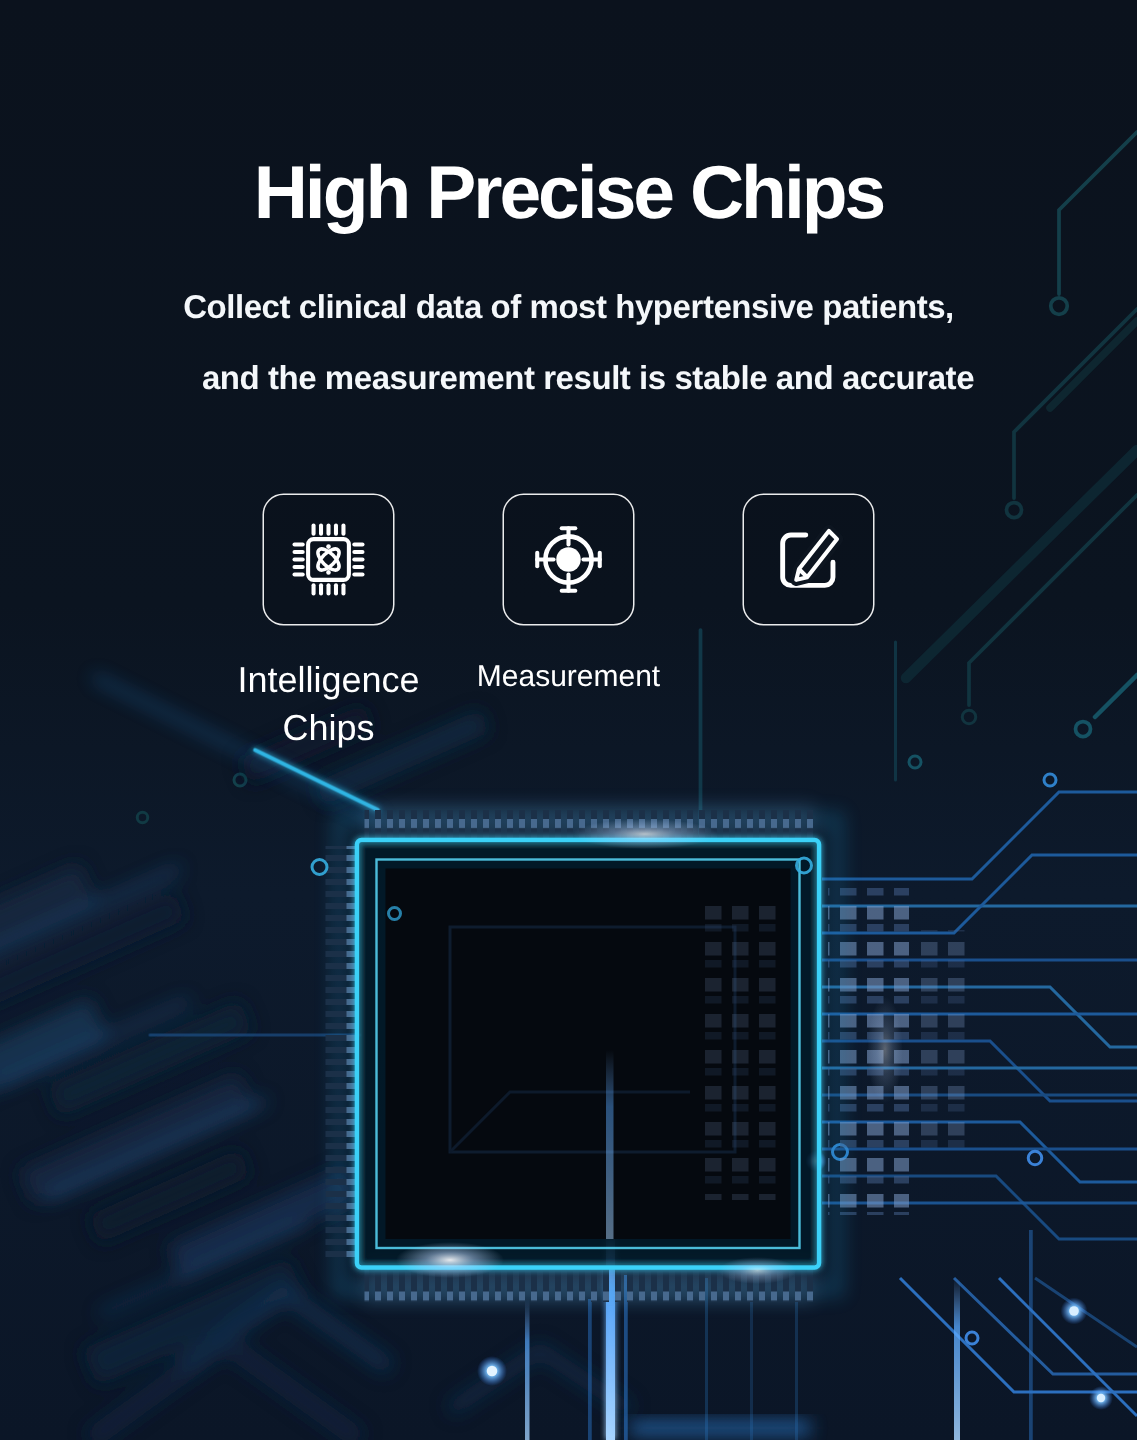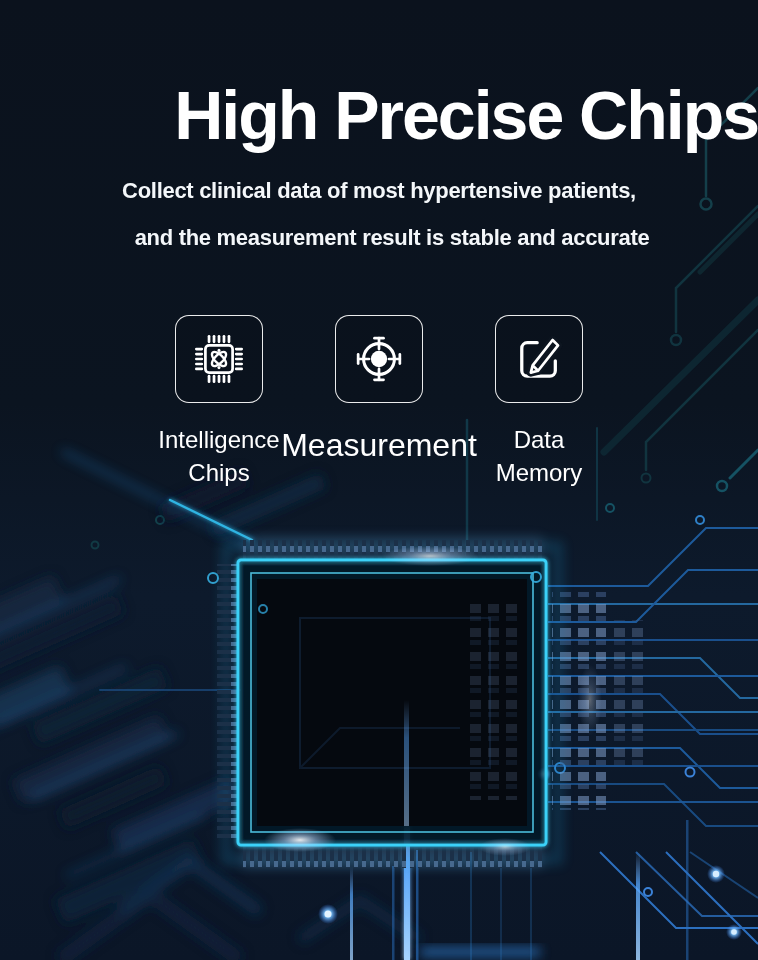--- a/index.html
+++ b/index.html
@@ -4,37 +4,37 @@
 <style>
   html,body{margin:0;padding:0;background:#000;}
   .poster{
     position:relative;width:758px;height:960px;margin:0 auto;overflow:hidden;
     background:linear-gradient(180deg,var(--background-top,#0b121d) 0%,#0b1420 42%,#0d1a2c 62%,var(--background-bottom,#0b1627) 100%);
     font-family:"Liberation Sans", sans-serif;
   }
   .bg{position:absolute;left:0;top:0;z-index:0;}
   .content{position:absolute;inset:0;z-index:1;text-align:center;color:var(--text,#ffffff);}
   .title{
-    margin:0;padding-top:76px;font-size:68px;line-height:1.15;font-weight:700;
-    letter-spacing:-2px;color:var(--text,#ffffff);text-align:right;
+    margin:0;padding-top:100px;font-size:50px;line-height:1.15;font-weight:700;
+    letter-spacing:-2px;color:var(--text,#ffffff);
   }
   .sub{margin:0;font-size:22px;font-weight:700;letter-spacing:-0.3px;color:#f4f7fa;}
-  .sub1{margin-top:24px;}
+  .sub1{margin-top:34px;}
   .sub2{margin-top:21px;padding-left:26px;}
   .features{display:flex;justify-content:center;margin-top:64px;}
   .feature{width:160px;display:flex;flex-direction:column;align-items:center;}
   .icon-box{
     width:88px;height:88px;border:1.6px solid rgba(255,255,255,.92);border-radius:14px;
     display:flex;align-items:center;justify-content:center;box-sizing:border-box;
     background:rgba(6,12,20,.25);
   }
   .icon-box svg{width:58px;height:58px;display:block;}
   .label{margin-top:21px;font-size:24px;font-weight:400;line-height:1.35;color:#fff;}
   .label span{display:block;}
-  .label .big{font-size:32px;}
+  .label .big{font-size:20px;}
 </style>
 </head>
 <body>
 
 <div class="poster">
 
   <svg class="bg" width="758" height="960" viewBox="0 0 758 960" aria-hidden="true">
     <defs>
       <filter id="glow" x="-60%" y="-60%" width="220%" height="220%">
         <feGaussianBlur stdDeviation="2.2" result="b"></feGaussianBlur>
@@ -276,21 +276,17 @@
       </div>
 
       <div class="feature">
         <div class="icon-box">
           <svg viewBox="0 0 64 64" fill="none" stroke-linecap="round" stroke-linejoin="round">
             <path d="M30 14 H19 a6 6 0 0 0 -6 6 v25 a6 6 0 0 0 6 6 h25 a6 6 0 0 0 6 -6 V34" stroke="#ffffff" stroke-width="3.6"></path>
             <path d="M25 39 L47 11 L53 17 L31 45 Z M25 39 L23 47 L31 45" stroke="#0d1520" stroke-width="9"></path>
             <path d="M25 39 L47 11 L53 17 L31 45 Z M25 39 L23 47 L31 45" stroke="#ffffff" stroke-width="3"></path>
           </svg>
         </div>
-        <div class="label">
-          <span>Data</span>
-          <span>Memory</span>
-        </div>
       </div>
 
     </div>
   </div>
 </div>
 
 </body></html>

